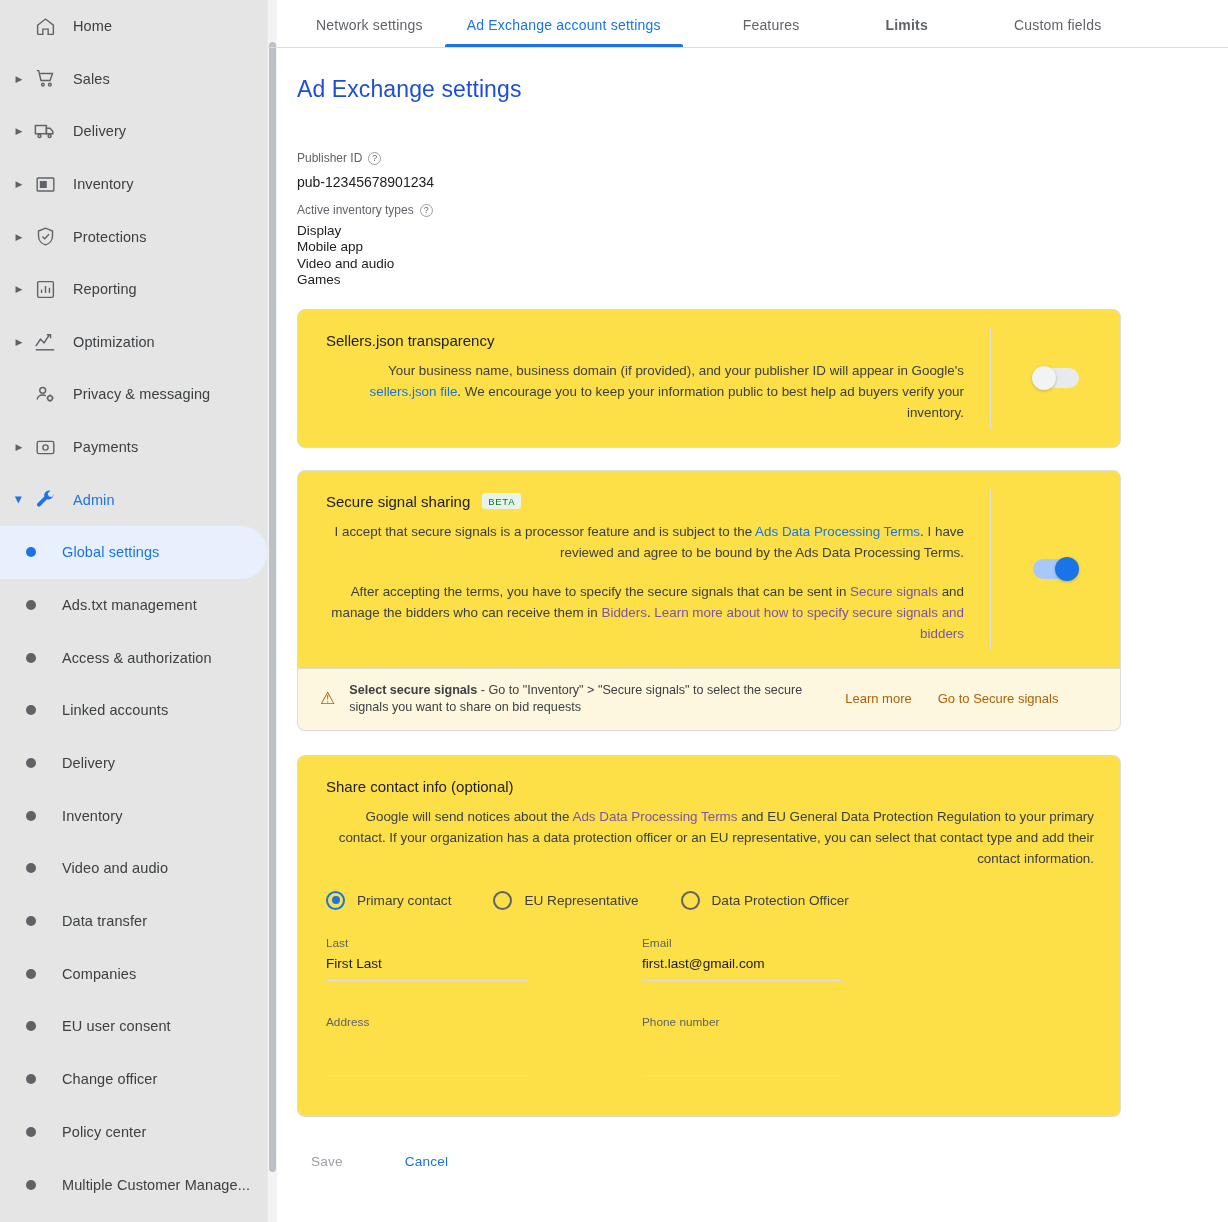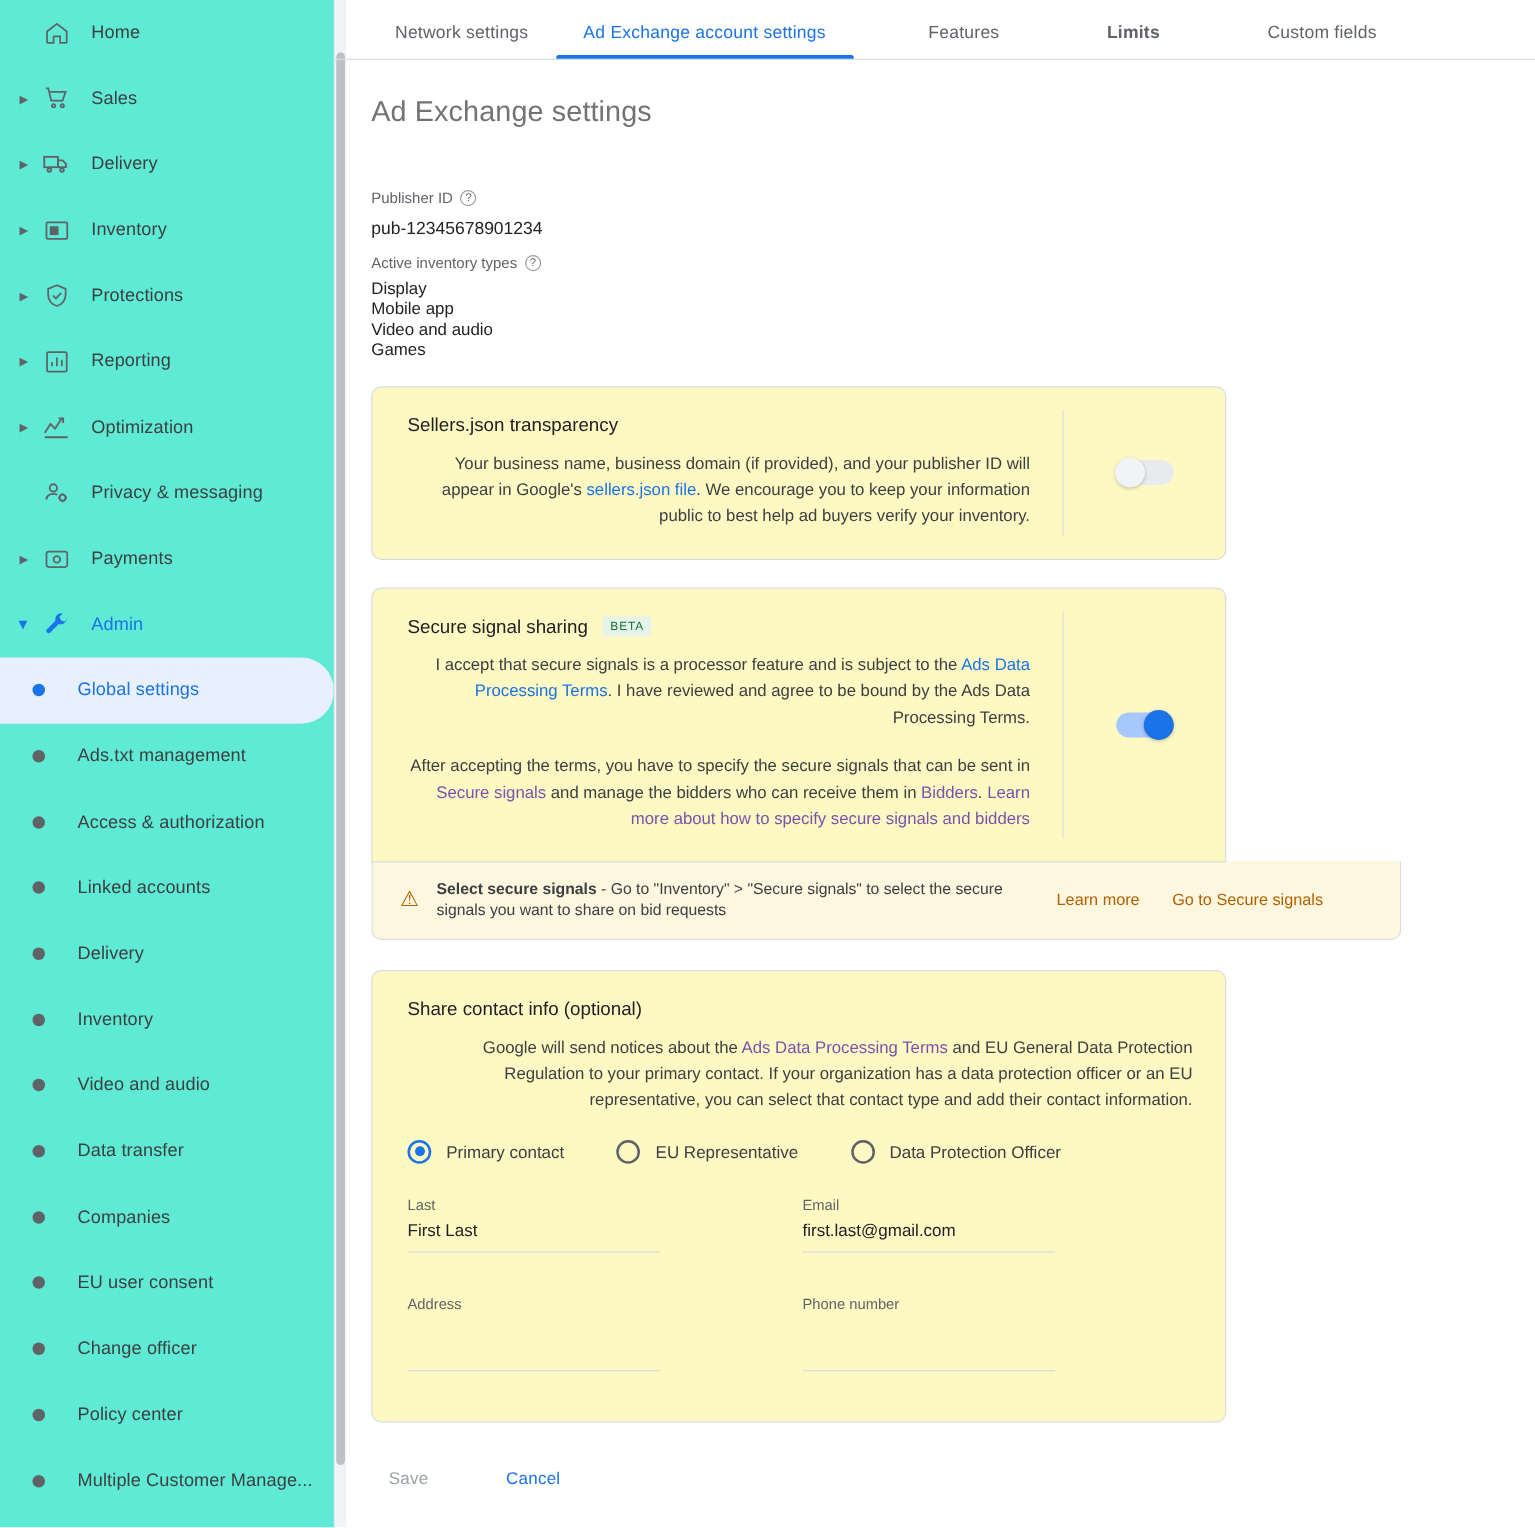--- a/index.html
+++ b/index.html
@@ -11,21 +11,21 @@
     color: #202124;
     overflow: hidden;
   }
   #app { display: flex; width: 1228px; height: 1222px; }
 
   
   #sidebar {
     width: 268px;
     min-width: 268px;
     height: 1222px;
-    background: #5eead4;
+    background: #e5e5e5;
     border-right: 1px solid #e8eaed;
     overflow: hidden;
     padding-top: 0;
   }
   .nav-row {
     display: flex;
     align-items: center;
     height: 52.6px;
     padding-left: 10px;
     cursor: pointer;
@@ -140,21 +140,21 @@
     height: 3px;
     background: #1a73e8;
     border-radius: 2px 2px 0 0;
   }
   #content {
     padding: 0 0 0 26px;
   }
   h1#page-title {
     font-size: 23px;
     font-weight: 400;
-    color: #737373;
+    color: #1d4ed8;
     margin: 28px 0 0 3px;
     letter-spacing: .1px;
   }
 
   .field-label {
     display: flex;
     align-items: center;
     font-size: 12px;
     color: #5f6368;
     margin-left: 3px;
@@ -174,25 +174,25 @@
   }
   .field-value {
     font-size: 14px;
     color: #202124;
     margin: 9px 0 0 3px;
   }
   .inv-list { margin: 6px 0 0 3px; }
   .inv-item { font-size: 13.5px; color: #202124; line-height: 16.4px; }
 
   .card {
-    width: 684px;
+    width: 824px;
     margin-left: 3px;
     border: 1px solid #dadce0;
     border-radius: 8px;
-    background: #fef9c3;
+    background: #fde047;
     position: relative;
   }
   .card-inner { display: flex; }
   .card-body { flex: 1; padding: 22px 26px 24px 28px; }
   .card-toggle-col {
     width: 130px;
     border-left: 1px solid #e0e0e0;
     display: flex;
     align-items: center;
     justify-content: center;

